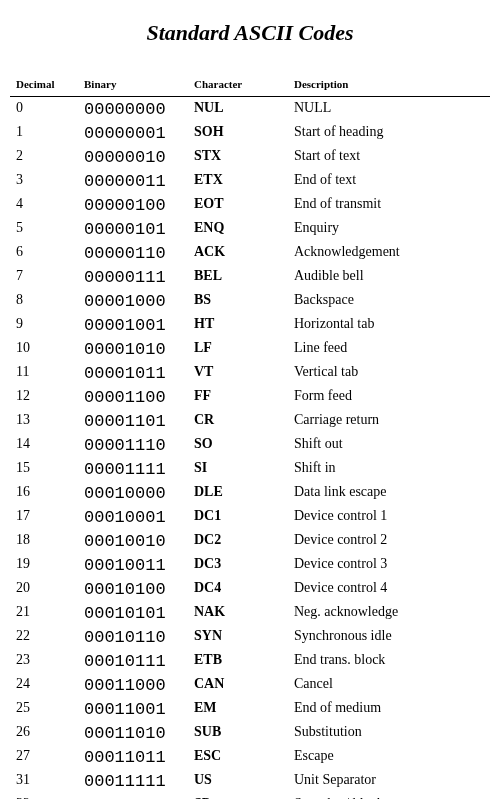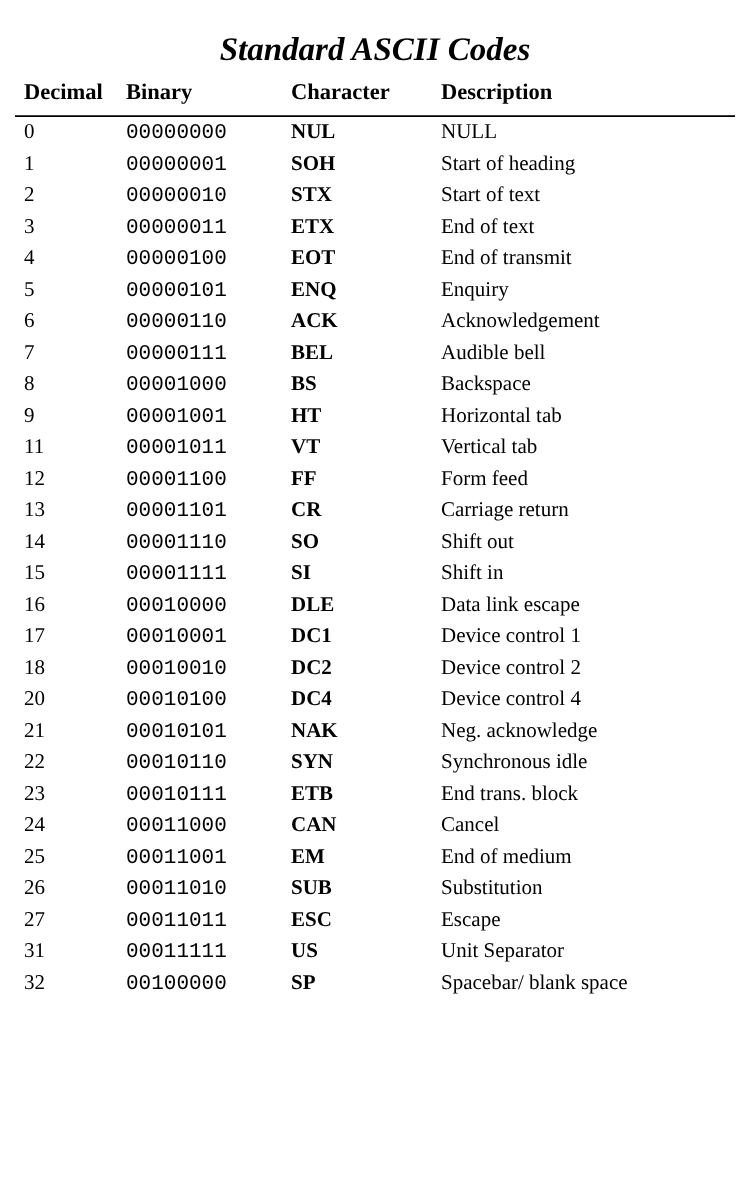--- a/index.html
+++ b/index.html
@@ -8,30 +8,30 @@
       font-family: Georgia, 'Times New Roman', serif;
       width: 500px;
       min-height: 799px;
       padding: 20px 10px 20px 10px;
     }
     h1 {
       text-align: center;
       font-size: 22px;
       font-weight: bold;
       font-style: italic;
-      margin-bottom: 4px;
+      margin-bottom: 28px;
       font-family: Georgia, serif;
     }
     table {
       width: 100%;
       border-collapse: collapse;
     }
     thead tr th {
       font-weight: bold;
-      font-size: 15px;
+      font-size: 11px;
       padding: 4px 6px 6px 6px;
       text-align: left;
       border-bottom: 1px solid #000;
     }
     thead tr th:first-child {
       width: 68px;
     }
     thead tr th:nth-child(2) {
       width: 110px;
     }
@@ -45,21 +45,21 @@
     tbody tr td {
       font-size: 14px;
       padding: 2.5px 6px;
       vertical-align: top;
     }
     tbody tr td:first-child {
       font-family: Georgia, serif;
     }
     tbody tr td:nth-child(2) {
       font-family: 'Courier New', monospace;
-      font-size: 14px;
+      font-size: 17px;
     }
     tbody tr td:nth-child(3) {
       font-family: Georgia, serif;
       font-weight: bold;
     }
   </style>
 </head>
 <body>
 
 <h1>Standard ASCII Codes</h1>
@@ -128,20 +128,26 @@
         <td>BS</td>
         <td>Backspace</td>
       </tr>
       <tr>
         <td>9</td>
         <td>00001001</td>
         <td>HT</td>
         <td>Horizontal tab</td>
       </tr>
       <tr>
+        <td>10</td>
+        <td>00001010</td>
+        <td>LF</td>
+        <td>Line feed</td>
+      </tr>
+      <tr>
         <td>11</td>
         <td>00001011</td>
         <td>VT</td>
         <td>Vertical tab</td>
       </tr>
       <tr>
         <td>12</td>
         <td>00001100</td>
         <td>FF</td>
         <td>Form feed</td>
@@ -176,20 +182,26 @@
         <td>DC1</td>
         <td>Device control 1</td>
       </tr>
       <tr>
         <td>18</td>
         <td>00010010</td>
         <td>DC2</td>
         <td>Device control 2</td>
       </tr>
       <tr>
+        <td>19</td>
+        <td>00010011</td>
+        <td>DC3</td>
+        <td>Device control 3</td>
+      </tr>
+      <tr>
         <td>20</td>
         <td>00010100</td>
         <td>DC4</td>
         <td>Device control 4</td>
       </tr>
       <tr>
         <td>21</td>
         <td>00010101</td>
         <td>NAK</td>
         <td>Neg. acknowledge</td>

